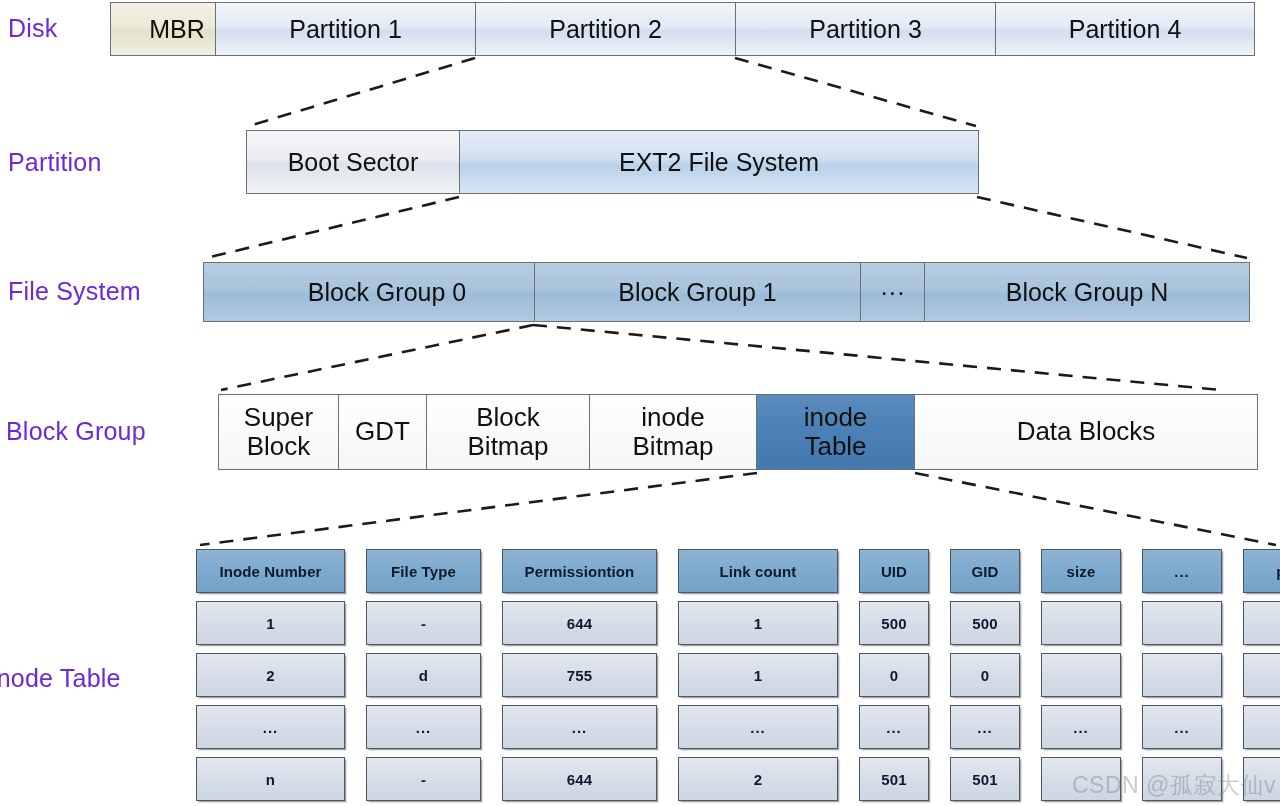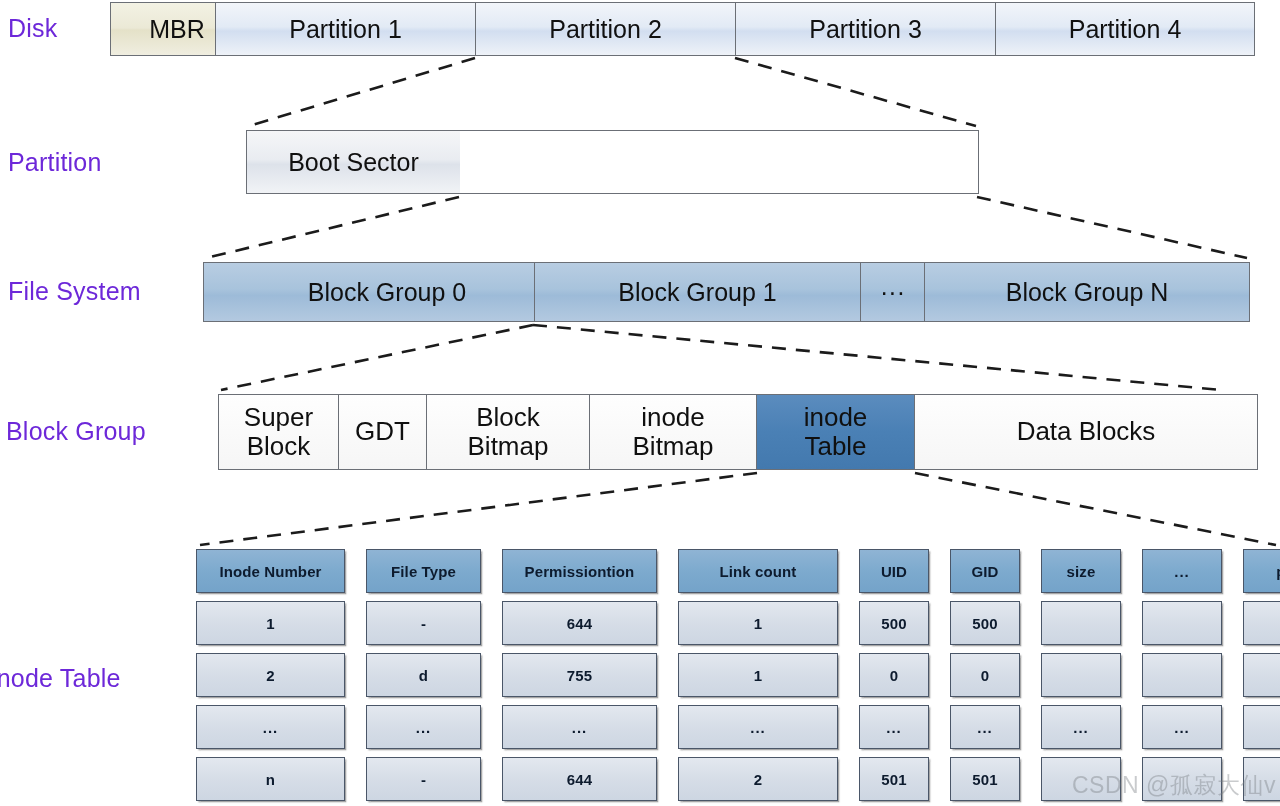--- a/index.html
+++ b/index.html
@@ -170,20 +170,21 @@
   <div class="band" id="disk-band">
     <div class="cell fill-mbr" style="flex:0 0 105px;">MBR</div>
     <div class="cell fill-blue-light" style="flex:0 0 260px;">Partition 1</div>
     <div class="cell fill-blue-light" style="flex:0 0 260px;">Partition 2</div>
     <div class="cell fill-blue-light" style="flex:0 0 260px;">Partition 3</div>
     <div class="cell fill-blue-light" style="flex:1 1 auto;">Partition 4</div>
   </div>
 
   <div class="band" id="part-band">
     <div class="cell fill-boot" style="flex:0 0 213px;">Boot Sector</div>
+    <div class="cell fill-ext2" style="flex:1 1 auto;">EXT2 File System</div>
   </div>
 
   <div class="band" id="fs-band">
     <div class="cell fill-bg" style="flex:0 0 331px;padding-left:36px;">Block Group 0</div>
     <div class="cell fill-bg" style="flex:0 0 326px;">Block Group 1</div>
     <div class="cell fill-bg" style="flex:0 0 64px;">···</div>
     <div class="cell fill-bg" style="flex:1 1 auto;">Block Group N</div>
   </div>
 
   <div class="band" id="bg-band">

